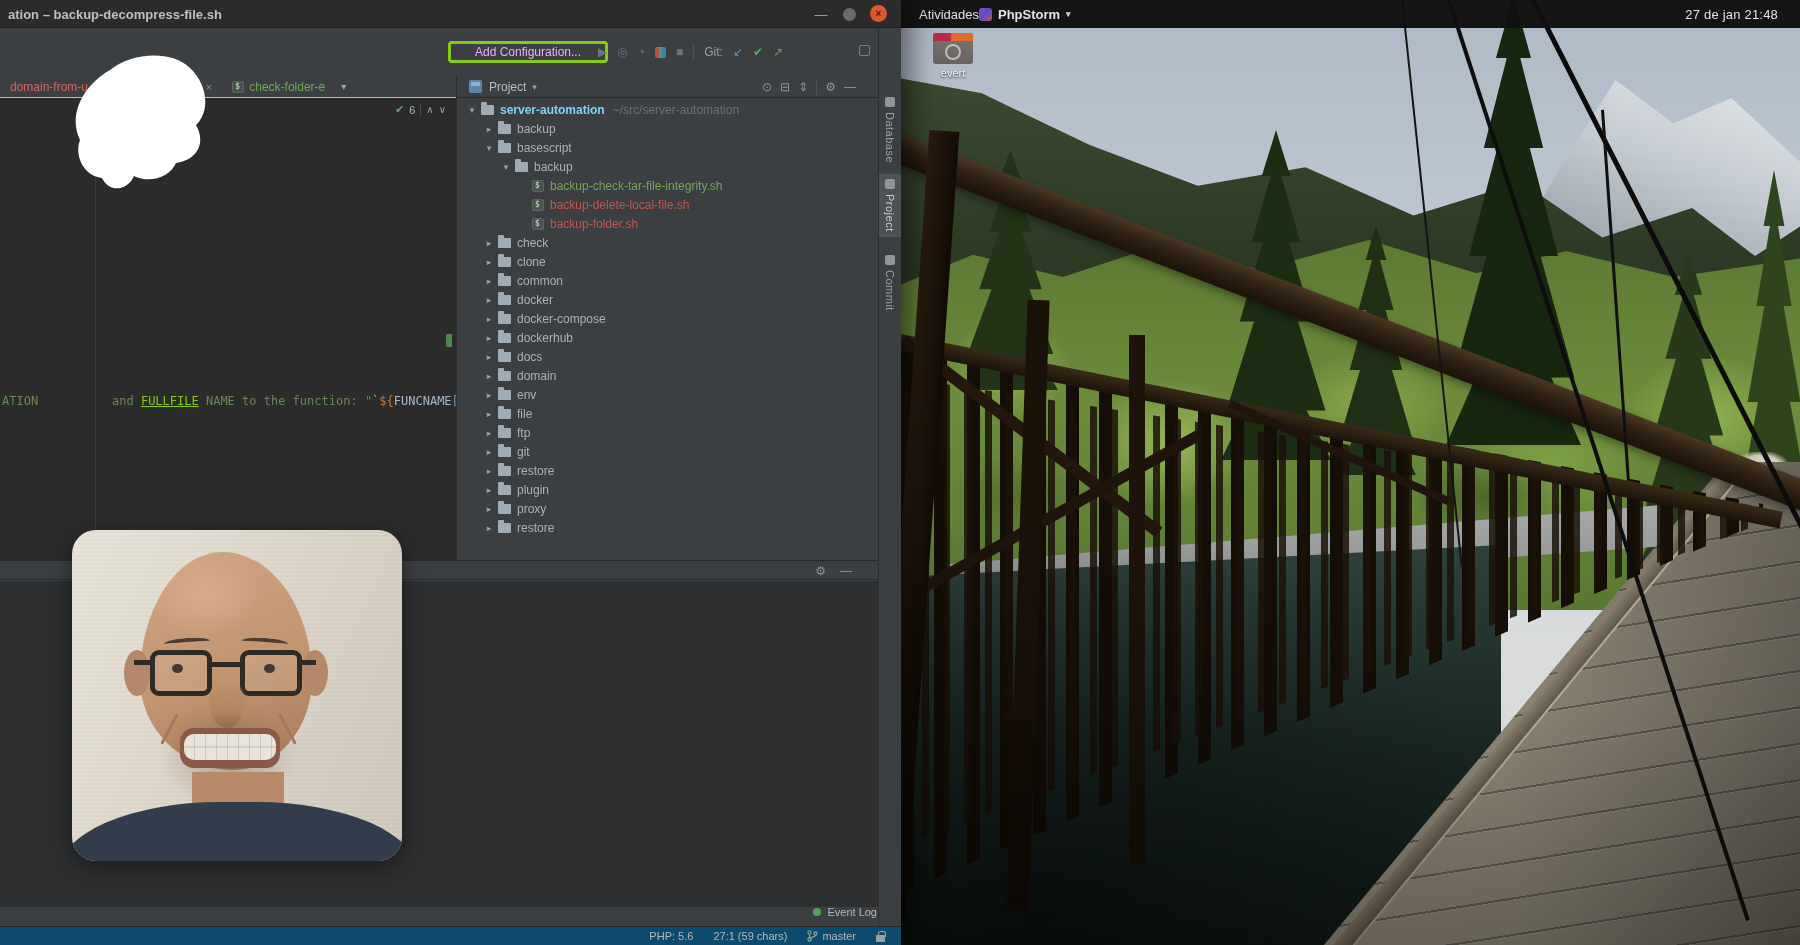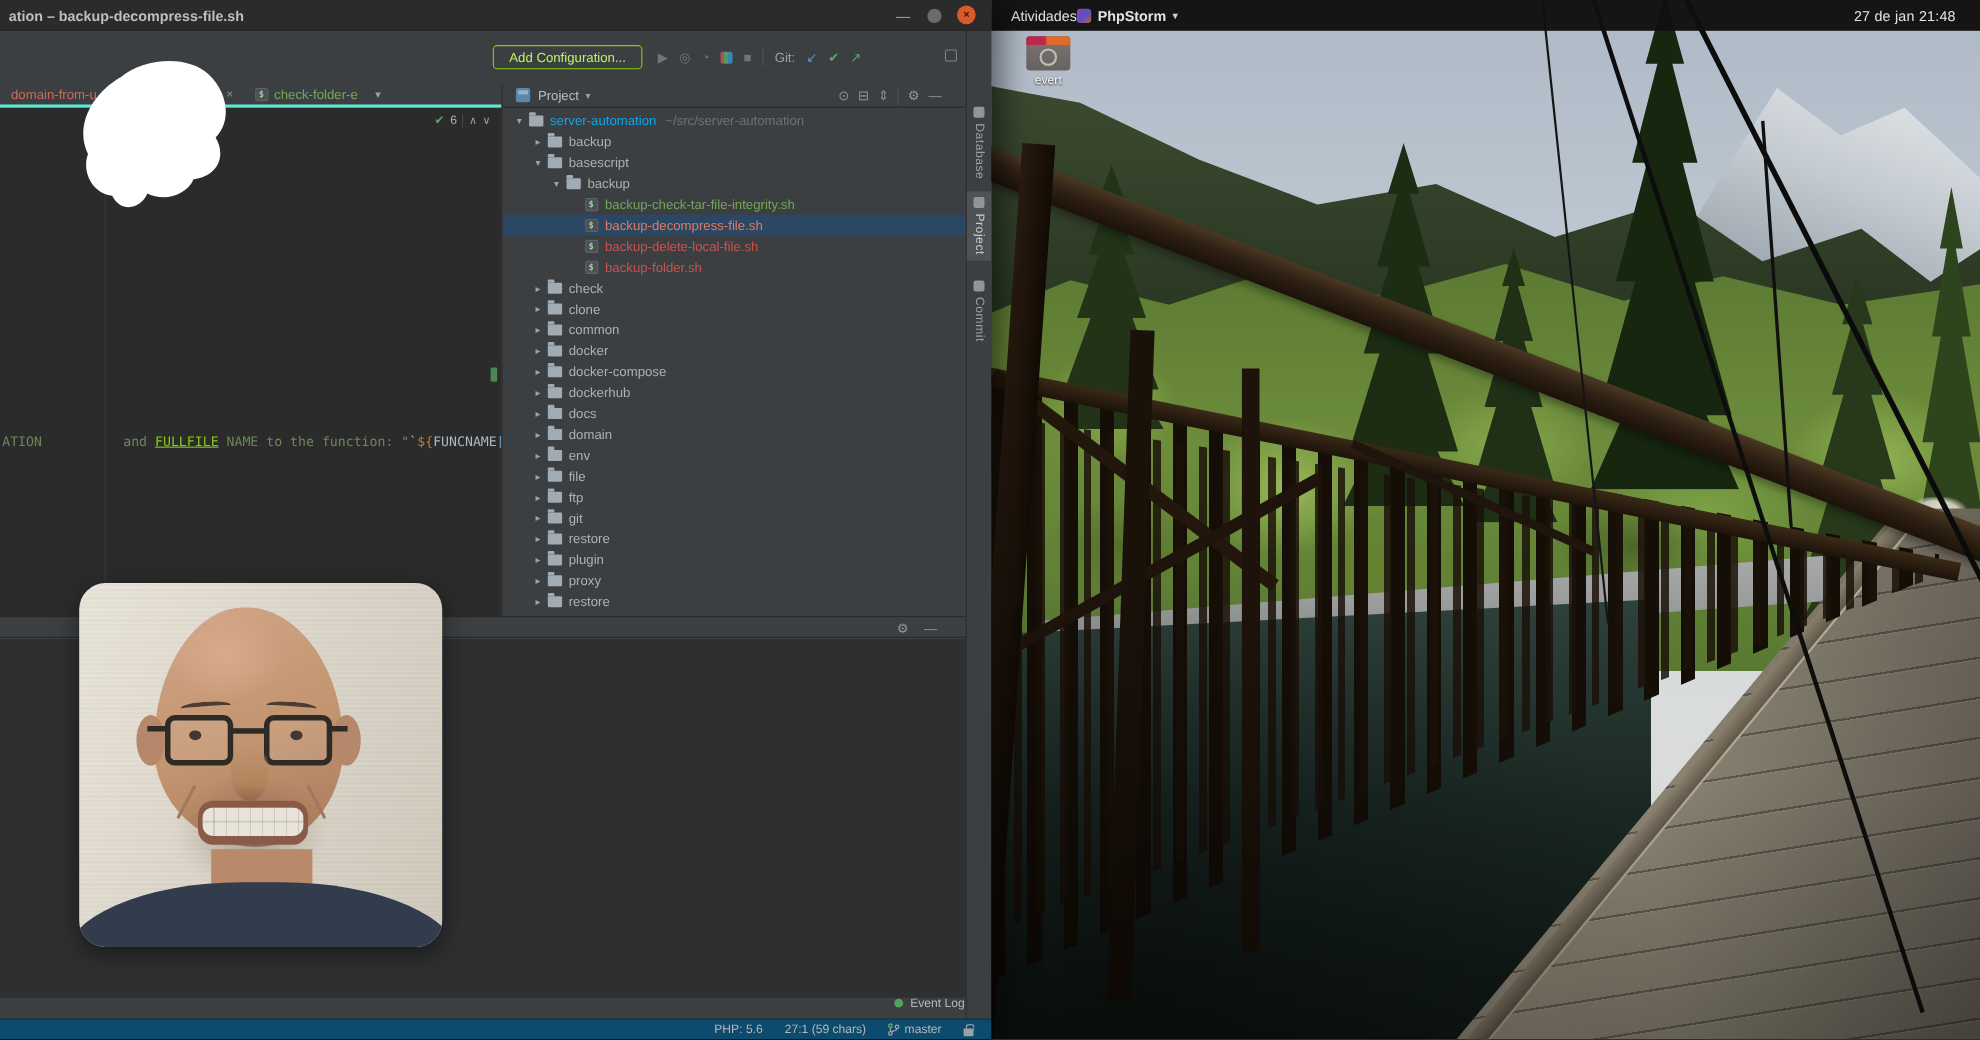--- a/index.html
+++ b/index.html
@@ -103,39 +103,39 @@
     box-shadow:10px 0 26px rgba(0,0,0,0.5);}
   .titlebar{position:absolute;left:0;top:0;width:100%;height:28px;background:#2b2b2b;border-bottom:1px solid #202020;}
   .title-text{position:absolute;left:8px;top:0;height:28px;display:flex;align-items:center;
     font-size:13px;font-weight:bold;color:#bfbfbf;white-space:nowrap;}
   .winbtn{position:absolute;top:5px;display:flex;align-items:center;justify-content:center;cursor:pointer;}
   .btn-min{left:812px;width:18px;height:18px;color:#a9a9a9;font-size:13px;}
   .btn-max{left:843px;top:8px;width:13px;height:13px;border-radius:50%;background:#6b6b6b;}
   .btn-close{left:870px;top:5px;width:17px;height:17px;border-radius:50%;background:#da5a2d;color:#47180a;font-size:10px;font-weight:bold;}
 
   .toolbar{position:absolute;left:0;top:28px;width:100%;height:48px;background:#3c3f41;}
-  .addcfg{position:absolute;left:448px;top:13px;width:136px;height:22px;border:1px solid #84cc16;border-radius:4px;
-    background:transparent;color:#bef264;font-size:12px;display:flex;align-items:center;justify-content:center;cursor:pointer;
+  .addcfg{position:absolute;left:448px;top:13px;width:160px;height:22px;border:3px solid #84cc16;border-radius:4px;
+    background:transparent;color:#f0abfc;font-size:12px;display:flex;align-items:center;justify-content:center;cursor:pointer;
     font-family:"Liberation Sans",sans-serif;}
   .runrow{position:absolute;left:598px;top:13px;height:22px;display:flex;align-items:center;gap:10px;}
   .tbi{font-size:12px;color:#6f7678;cursor:pointer;line-height:1;}
   .profiler{width:11px;height:11px;border-radius:2px;cursor:pointer;
     background:linear-gradient(90deg,#c75450 0 33%,#59a869 33% 66%,#3592c4 66% 100%);opacity:0.85;}
   .tdiv{width:1px;height:16px;background:#515456;}
   .gitlabel{font-size:12px;color:#9da0a2;}
   .git-update{color:#548fc7;font-size:12px;cursor:pointer;}
   .git-commit{color:#59a869;font-size:12px;cursor:pointer;}
   .git-push{color:#59a869;font-size:12px;cursor:pointer;}
   .tb-right{position:absolute;right:10px;top:16px;display:flex;align-items:center;gap:9px;}
   .boxicon{width:11px;height:11px;border:1.5px solid #7c8284;border-radius:2px;cursor:pointer;}
   .mag{position:relative;width:12px;height:12px;cursor:pointer;}
   .mag::before{content:"";position:absolute;left:0;top:0;width:8px;height:8px;border:1.5px solid #7c8284;border-radius:50%;}
   .mag::after{content:"";position:absolute;left:8px;top:8px;width:4px;height:1.5px;background:#7c8284;transform:rotate(45deg);}
 
-  .tabbar{position:absolute;left:0;top:76px;width:456px;height:22px;display:flex;align-items:center;border-bottom:3px solid #5eead4;}
+  .tabbar{position:absolute;left:0;top:76px;width:456px;height:22px;display:flex;align-items:center;border-bottom:1px solid #5eead4;}
   .tab{display:flex;align-items:center;gap:5px;padding:0 10px;height:100%;font-size:12px;cursor:pointer;white-space:nowrap;}
   .tab-red .tlabel{color:#cc6a5c;}
   .tab-blue .tlabel{color:#6b93bd;}
   .tab-green .tlabel{color:#74a85e;}
   .tabx{color:#8a8e90;font-size:11px;margin-left:2px;cursor:pointer;}
   .tabcaret{color:#9da0a2;font-size:10px;margin-left:6px;cursor:pointer;}
   .shicon{width:12px;height:12px;background:#4b5052;border:1px solid #5e6365;border-radius:2px;position:relative;flex:none;}
   .shicon::after{content:"$";position:absolute;left:2px;top:0px;font:bold 8px "DejaVu Sans Mono",monospace;color:#9fd19f;}
 
   .editor{position:absolute;left:0;top:98px;width:456px;height:462px;background:#2b2b2b;}
@@ -159,21 +159,21 @@
   .phicons{position:absolute;right:22px;top:0;height:22px;display:flex;align-items:center;gap:8px;}
   .phi{font-size:12px;color:#8f9496;cursor:pointer;line-height:1;}
   .tree-wrap{position:absolute;left:0;top:24px;width:100%;height:458px;overflow:hidden;}
   .trow{display:flex;align-items:center;height:19px;font-size:12px;color:#adb1b5;white-space:nowrap;cursor:pointer;}
   .trow.sel{background:#2b4763;}
   .chev{width:14px;flex:none;font-size:9px;color:#9ea2a5;text-align:center;cursor:pointer;}
   .fold{width:13px;height:10px;background:#a0abb3;border-radius:1px;position:relative;margin:0 6px 0 2px;flex:none;}
   .fold::before{content:"";position:absolute;top:-3px;left:0;width:6px;height:3px;background:#a0abb3;border-radius:1px 1px 0 0;}
   .ficon{width:12px;height:12px;background:#4b5052;border:1px solid #5e6365;border-radius:2px;position:relative;margin:0 6px 0 2px;flex:none;}
   .ficon::after{content:"$";position:absolute;left:2px;top:0px;font:bold 8px "DejaVu Sans Mono",monospace;color:#9fd19f;}
-  .rootn{font-weight:normal;color:#0ea5e9;}
+  .rootn{font-weight:bold;color:#7dd3fc;}
   .green{color:#73a657;} .red{color:#c75450;} .orange{color:#e07b62;}
   .npath{color:#6e7275;margin-left:8px;}
 
   .bottom-head{position:absolute;left:0;top:560px;width:878px;height:20px;background:#3c3f41;
     border-top:1px solid #2a2a2a;border-bottom:1px solid #2a2a2a;}
   .bh-icons{position:absolute;right:26px;top:0;height:20px;display:flex;align-items:center;gap:14px;}
   .bottom-body{position:absolute;left:0;top:581px;width:878px;height:326px;background:#2d2f30;}
 
   .stripe{position:absolute;right:0;top:28px;width:23px;height:917px;background:#3c3f41;border-left:1px solid #2e2e2e;}
   .stripeb{position:absolute;left:0;width:100%;display:flex;flex-direction:column;align-items:center;gap:5px;
@@ -379,25 +379,20 @@
           <div class="trow" style="padding-left: 42px;">
             <span class="chev">▾</span>
             <span class="fold"></span>
             <span class="nname ">backup</span>
           </div>
           <div class="trow" style="padding-left: 59px;">
             <span class="chev"></span>
             <span class="ficon"></span>
             <span class="nname green">backup-check-tar-file-integrity.sh</span>
           </div>
-          <div class="trow sel" style="padding-left: 59px;">
-            <span class="chev"></span>
-            <span class="ficon"></span>
-            <span class="nname orange">backup-decompress-file.sh</span>
-          </div>
           <div class="trow" style="padding-left: 59px;">
             <span class="chev"></span>
             <span class="ficon"></span>
             <span class="nname red">backup-delete-local-file.sh</span>
           </div>
           <div class="trow" style="padding-left: 59px;">
             <span class="chev"></span>
             <span class="ficon"></span>
             <span class="nname red">backup-folder.sh</span>
           </div>

